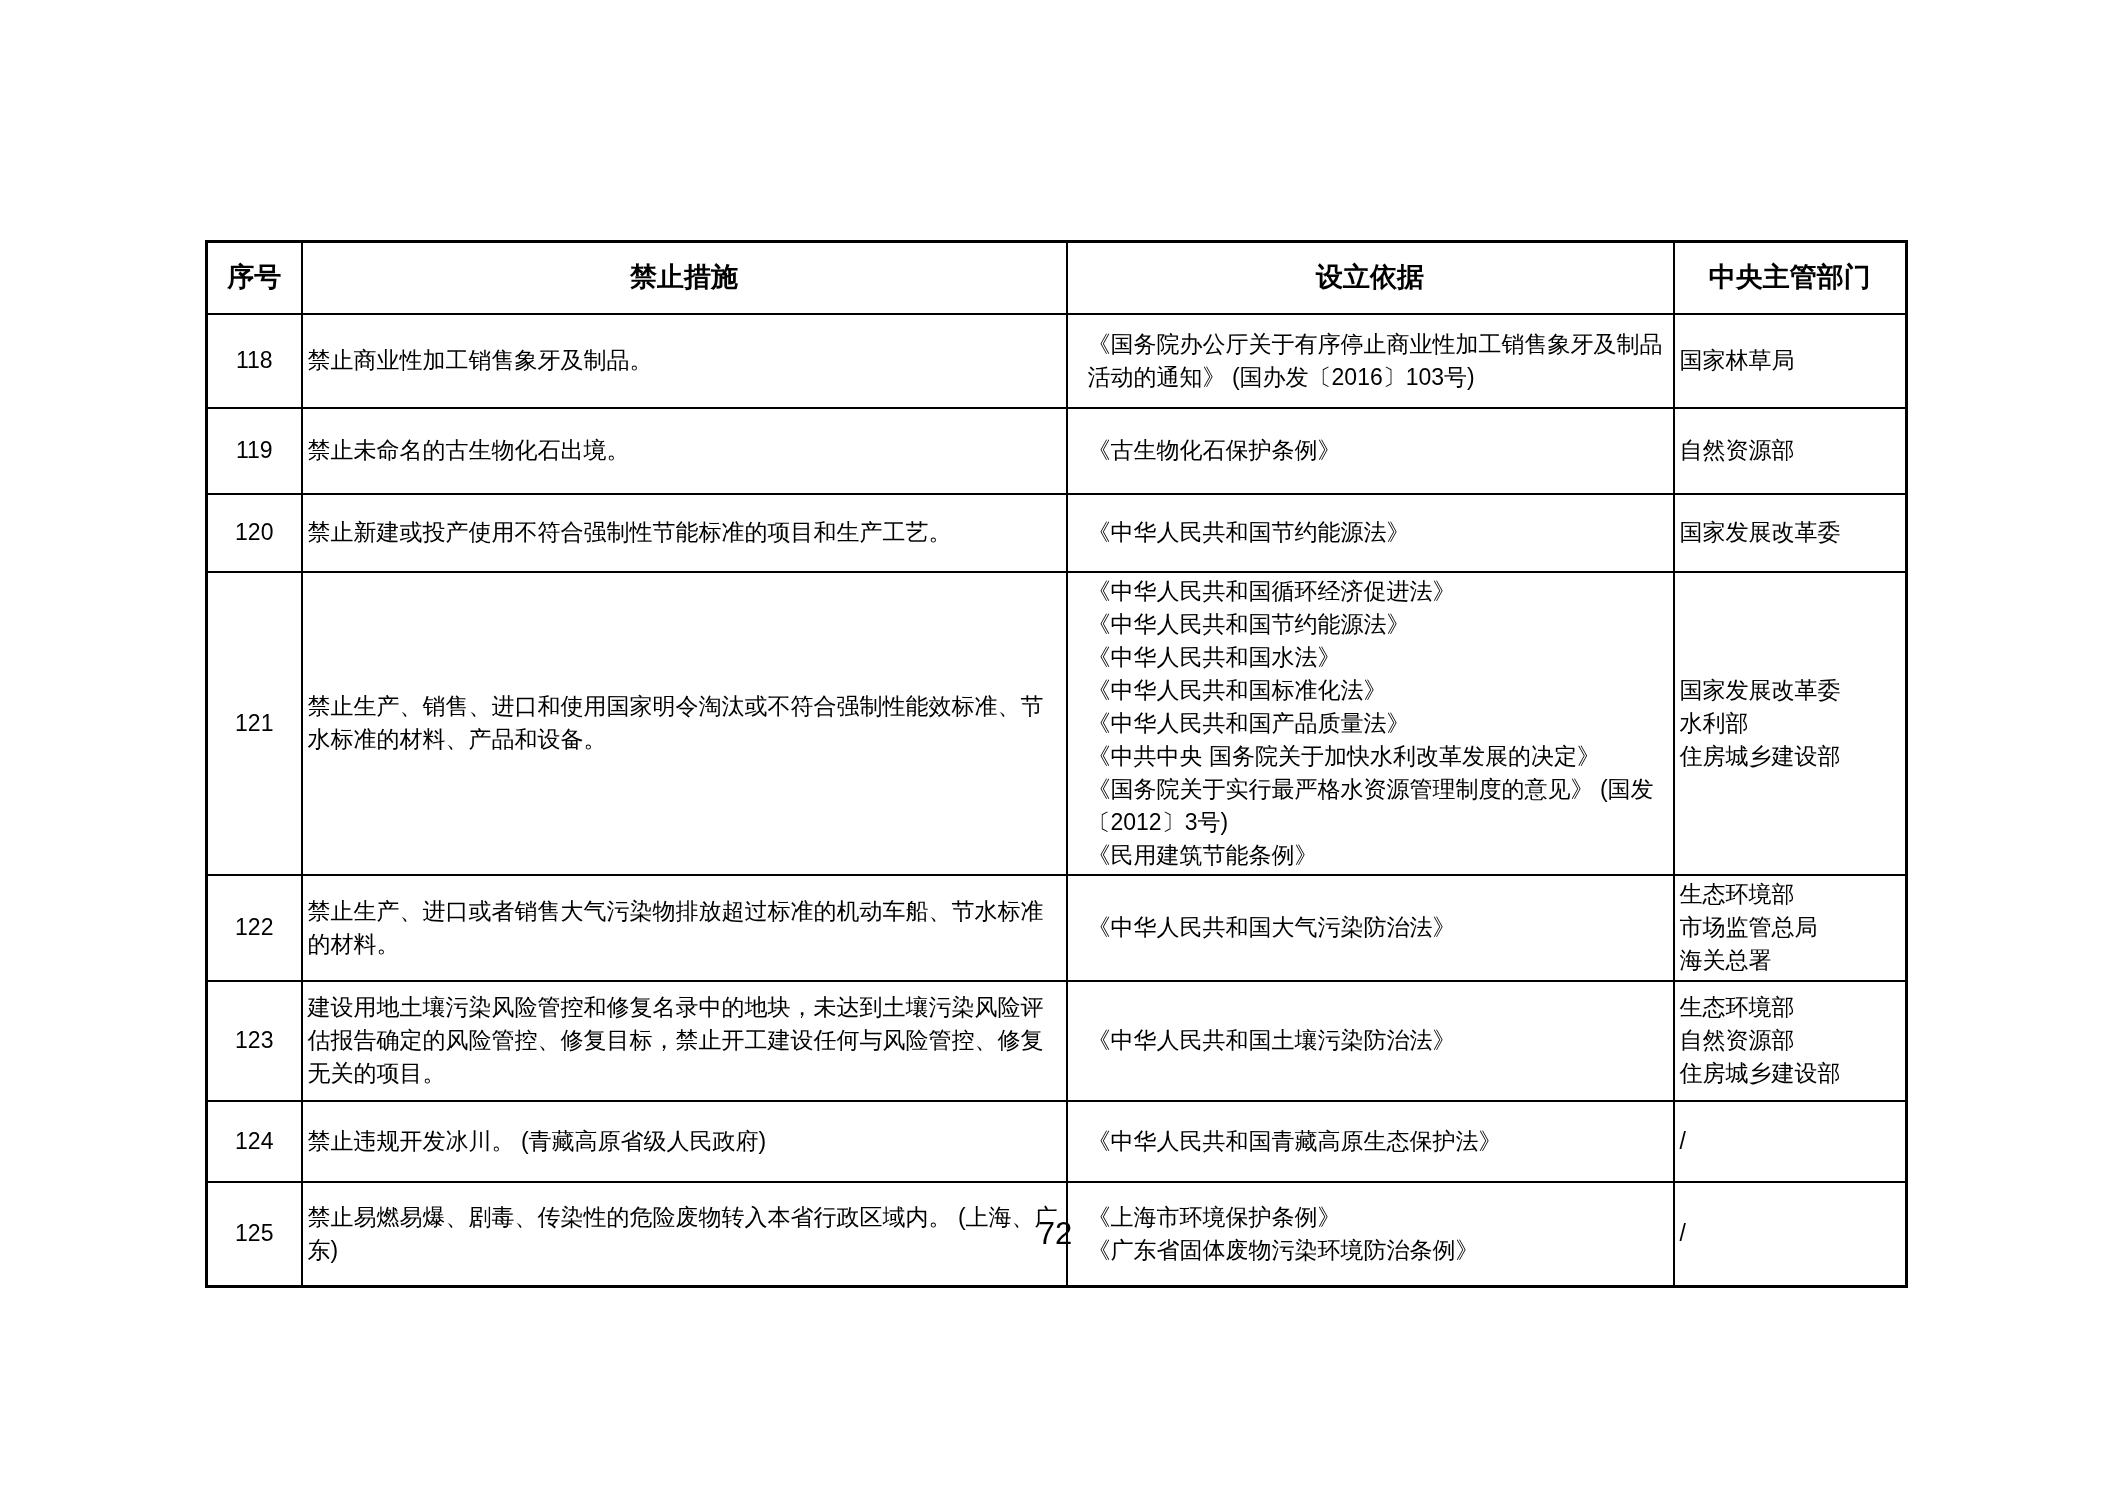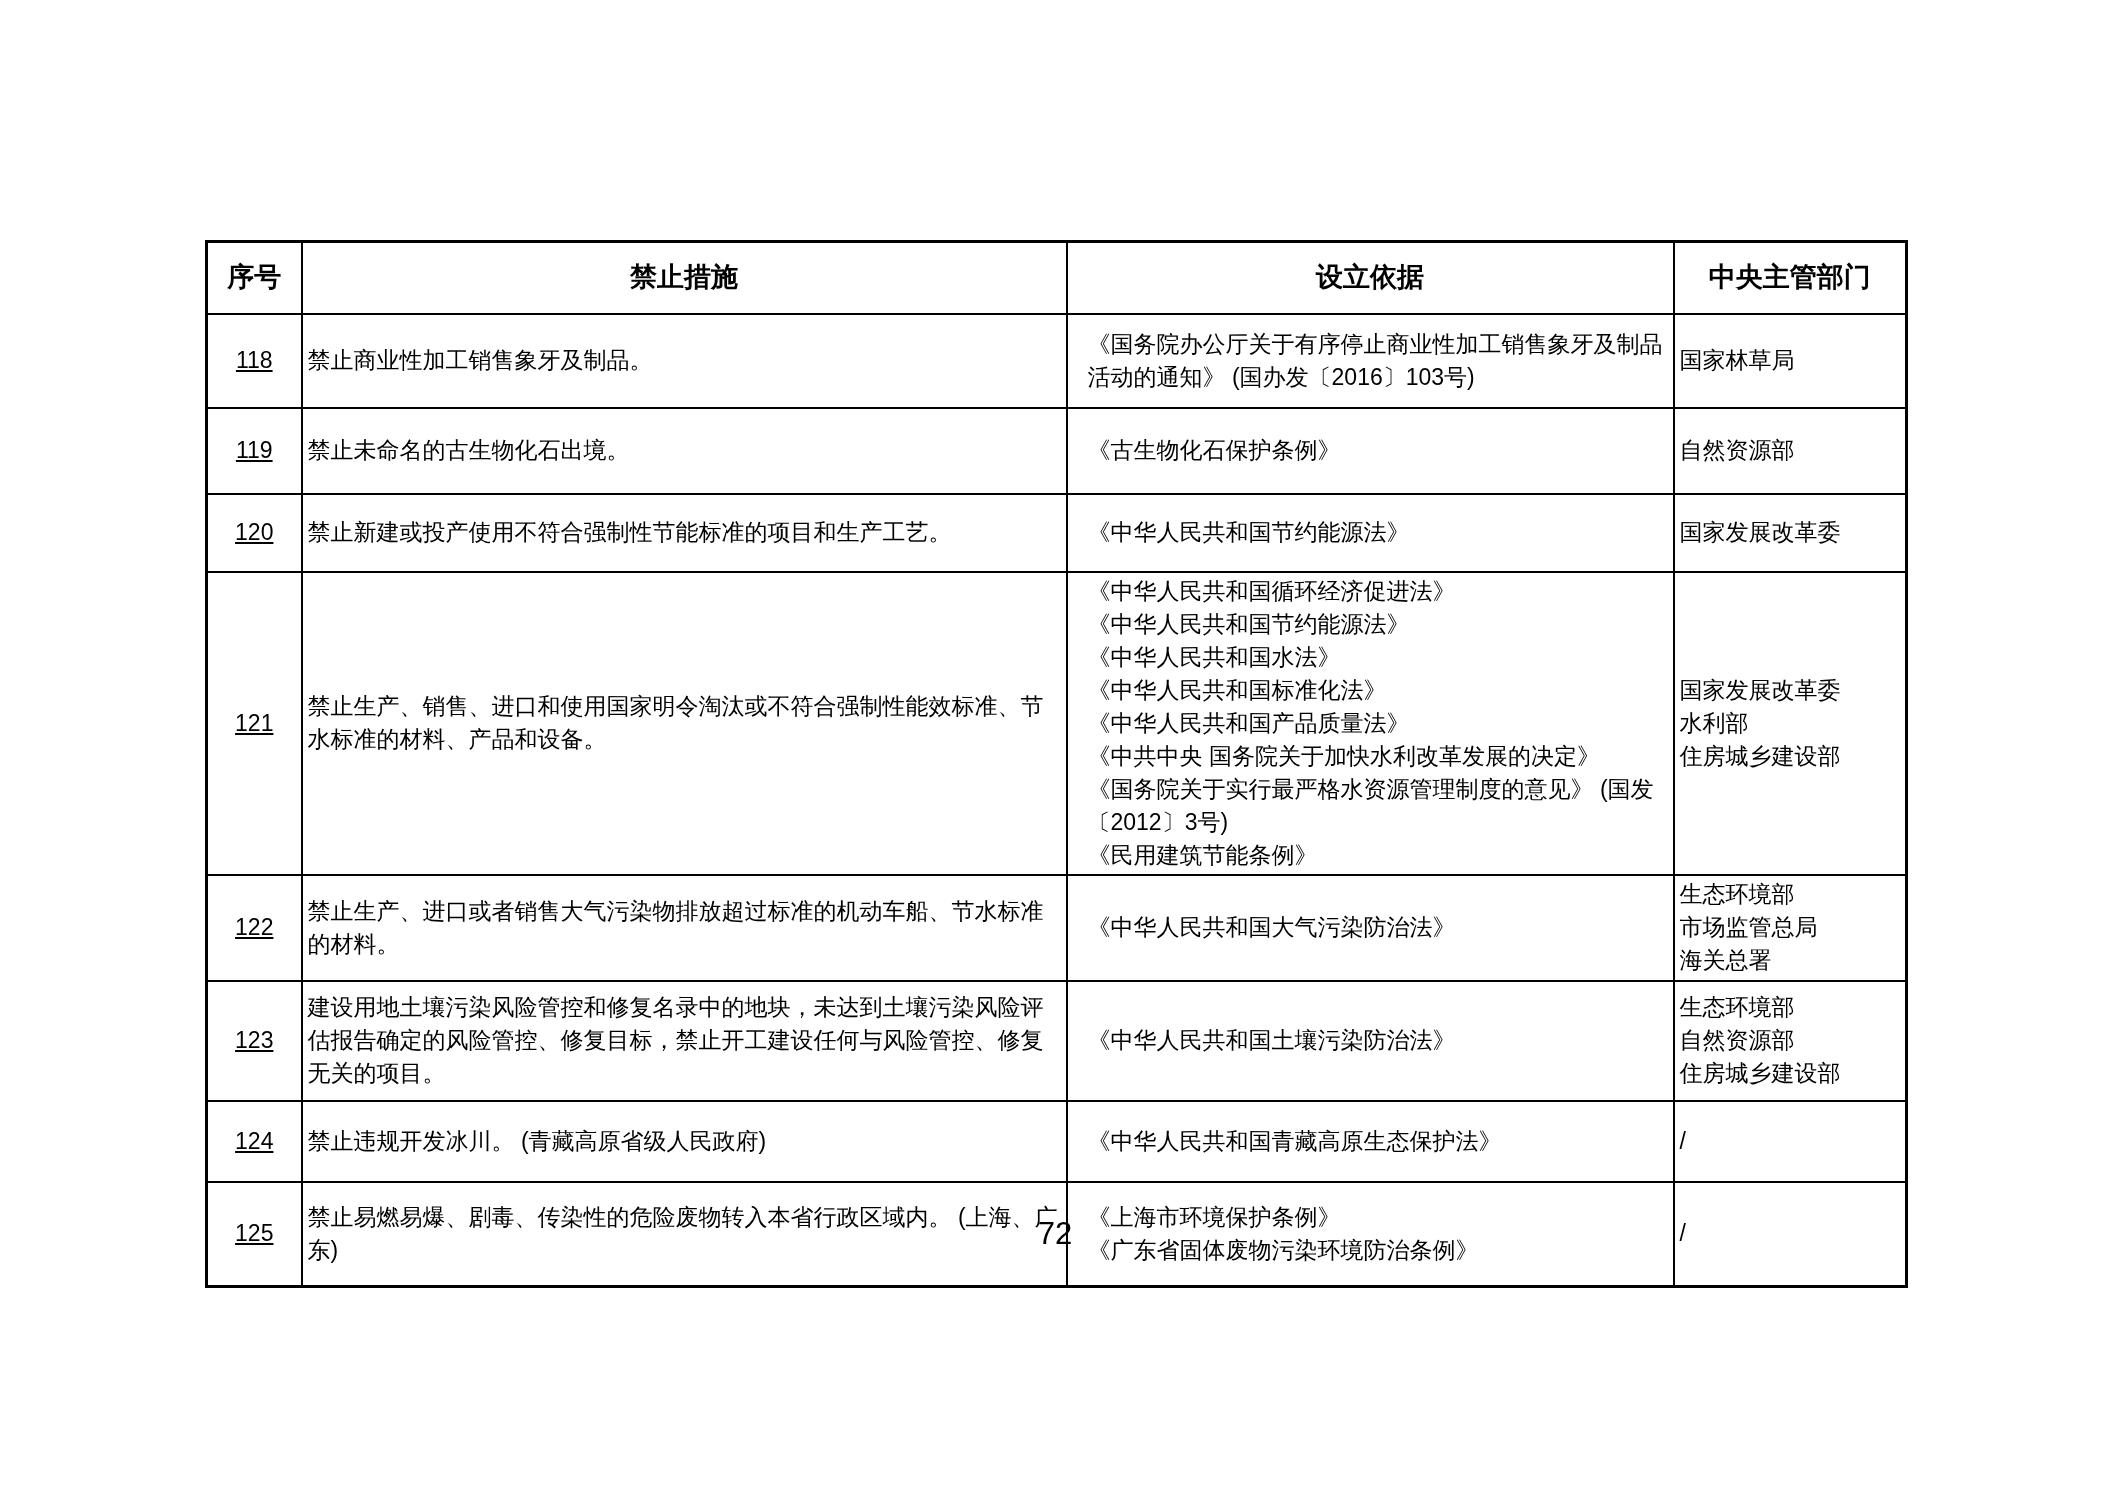--- a/index.html
+++ b/index.html
@@ -37,21 +37,20 @@
     word-break: break-all;
   }
   .rules-table th {
     font-size: 27px;
     font-weight: bold;
     text-align: center;
     padding: 0;
   }
   .rules-table td.c-no {
     text-align: center;
-    text-decoration: underline;
     padding: 16px;
   }
   .rules-table td.c-basis { padding-left: 20px; }
   .rules-table .pre { white-space: pre-line; }
   tr.h-head  { height: 72px; }
   tr.h-r118  { height: 94px; }
   tr.h-r119  { height: 86px; }
   tr.h-r120  { height: 78px; }
   tr.h-r121  { height: 296px; }
   tr.h-r122  { height: 106px; }

